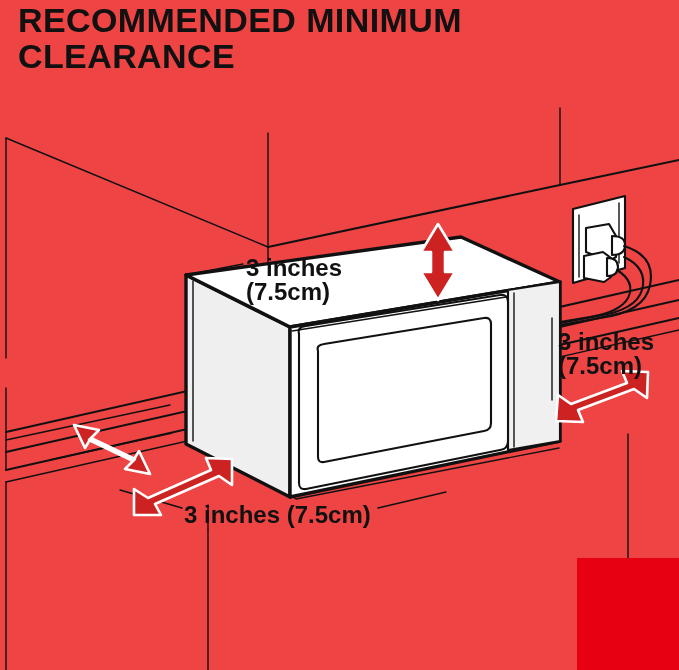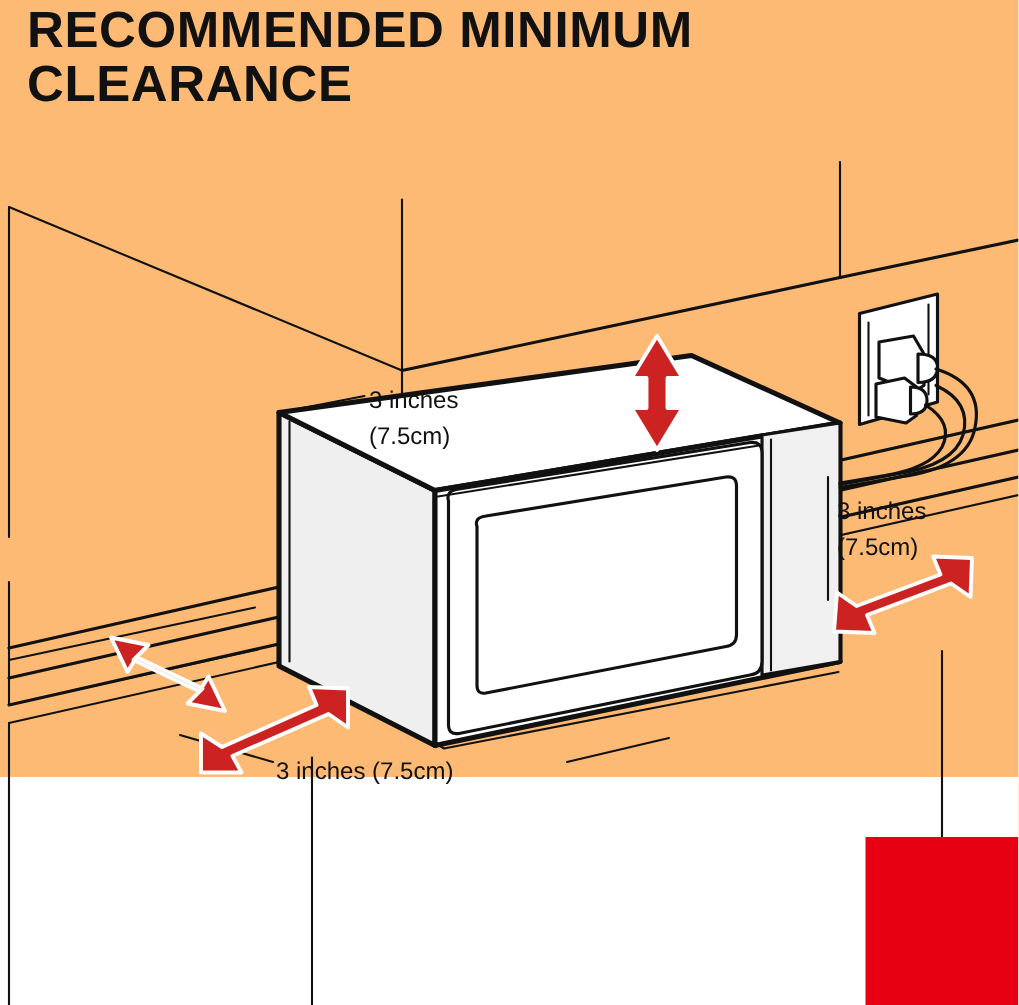--- a/index.html
+++ b/index.html
@@ -10,22 +10,22 @@
   body {
     width: 679px;
     height: 670px;
     font-family: "Liberation Sans", sans-serif;
     overflow: hidden;
     position: relative;
   }
   #stage {
     position: relative;
     width: 679px;
-    height: 518px;
-    background: #fdba74;
+    height: 670px;
+    background: #ef4444;
   }
   #title {
     position: absolute;
     left: 18px;
     top: 2px;
     width: 620px;
     font-family: "Liberation Sans", sans-serif;
     font-weight: bold;
     font-size: 34px;
     line-height: 36px;
@@ -37,24 +37,25 @@
   #diagram {
     position: absolute;
     left: 0;
     top: 0;
     width: 679px;
     height: 670px;
   }
   .lbl {
     position: absolute;
     font-family: "Liberation Sans", sans-serif;
-    font-size: 16px;
+    font-size: 24px;
     line-height: 24px;
     color: #111111;
     white-space: pre-line;
+    font-weight: bold;
   }
   #label-top    { left: 246px; top: 256px; }
   #label-right  { left: 558px; top: 330px; }
   #label-left   { left: 0px;   top: 369px; }
   #label-bottom { left: 184px; top: 503px; }
 </style>
 </head>
 <body>
 
 <div id="stage">

